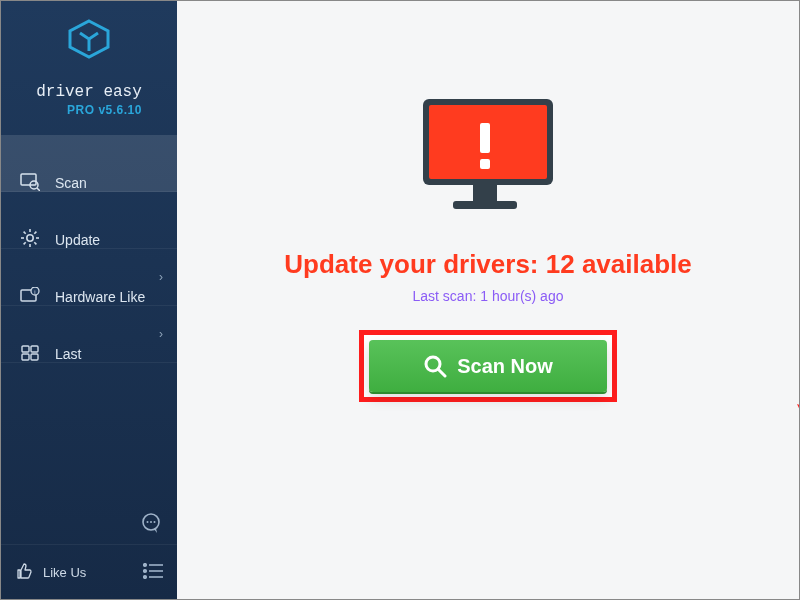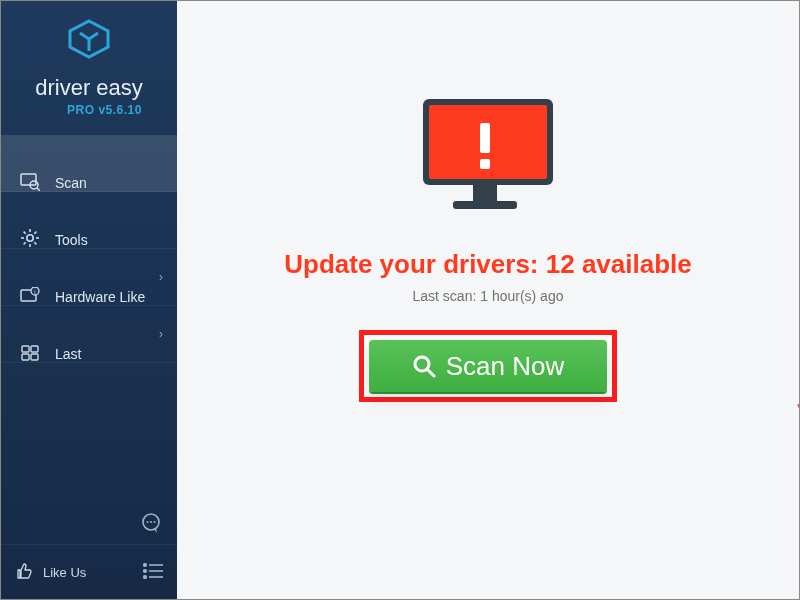--- a/index.html
+++ b/index.html
@@ -2,37 +2,37 @@
 <html><head>
 <meta charset="utf-8">
 <style>
   html,body{margin:0;padding:0;font-family:"Segoe UI",Arial,sans-serif;}
   .window{width:800px;height:600px;box-sizing:border-box;border:1px solid #888;background:#fff;position:relative;overflow:hidden;}
   .titlebar{position:absolute;top:0;right:0;left:0;height:28px;display:flex;justify-content:flex-end;align-items:center;}
   .titlebtn{width:34px;height:22px;display:flex;align-items:center;justify-content:center;color:#666;font-size:15px;font-family:Arial;line-height:1;cursor:pointer;}
   
   .sidebar{position:absolute;left:0;top:0;bottom:0;width:176px;background:linear-gradient(#1f3a5d,#162a46);color:#c9d7e6;display:flex;flex-direction:column;}
   .brand{padding:18px 0 12px 0;text-align:center;}
-  .brand-name{font-family:Liberation Sans, sans-serif;font-size:22px;color:#e7eef6;margin-top:12px;}
+  .brand-name{font-family:Liberation Mono, monospace;font-size:16px;color:#e7eef6;margin-top:20px;}
   .brand-sub{color:#2aa6da;font-size:12px;font-weight:600;margin-top:2px;letter-spacing:.5px;margin-left:31px;}
   .nav{margin-top:6px;}
   .nav-item{position:relative;height:56px;display:flex;align-items:flex-end;padding-left:18px;color:#dce6f0;font-size:14px;border-bottom:1px solid rgba(255,255,255,.06);cursor:pointer;}
   .nav-item.active{background:rgba(255,255,255,.12);}
   .nav-item .nicon{width:22px;display:flex;justify-content:center;margin-right:14px;}
   .nav-item .chev{position:absolute;right:14px;top:50%;transform:translateY(-50%);color:#8ea3b9;font-size:12px;}
   .sidebar-bottom{margin-top:auto;border-top:1px solid rgba(255,255,255,.06);height:54px;display:flex;align-items:center;padding:0 14px;color:#cdd9e6;font-size:13px;position:relative;justify-content:space-between;}
   .chat-bubble{position:absolute;right:14px;bottom:60px;color:#9fb3c9;}
   .menu-lines{margin-left:auto;color:#9fb3c9;}
   
   .main{position:absolute;left:176px;right:0;top:0;bottom:0;background:#f5f6f7;display:flex;flex-direction:column;align-items:center;}
   .monitor{margin-top:92px;}
   .headline{margin-top:22px;font-size:26px;font-weight:700;color:#ff3b1f;text-align:center;}
-  .subline{margin-top:8px;color:#737373;font-size:14px;}
+  .subline{margin-top:8px;color:#8b5cf6;font-size:14px;}
   .scan-wrap{margin-top:26px;padding:6px;border:4px solid #ff1e1e;background:#fff;box-shadow:0 0 0 1px #ff1e1e inset;}
-  .scan-btn{width:238px;height:52px;border:none;border-radius:4px;color:#fff;font-size:26px;font-weight:400;cursor:pointer;display:flex;align-items:center;justify-content:center;gap:10px;
+  .scan-btn{width:238px;height:52px;border:none;border-radius:4px;color:#fff;font-size:20px;font-weight:700;cursor:pointer;display:flex;align-items:center;justify-content:center;gap:10px;
     background:linear-gradient(#59c25a,#3fae40);box-shadow:0 2px 0 #2e8b30,0 6px 14px rgba(0,0,0,.15);}
   .scan-btn svg{flex:0 0 auto;}
   
   .arrow{position:absolute;left:616px;top:400px;pointer-events:none;}
 </style>
 </head>
 <body>
 
 <div class="window">
 
@@ -81,21 +81,21 @@
                 <line x1="10" y1="16" x2="10" y2="19"></line>
                 <line x1="1" y1="10" x2="4" y2="10"></line>
                 <line x1="16" y1="10" x2="19" y2="10"></line>
                 <line x1="3.6" y1="3.6" x2="5.7" y2="5.7"></line>
                 <line x1="14.3" y1="14.3" x2="16.4" y2="16.4"></line>
                 <line x1="16.4" y1="3.6" x2="14.3" y2="5.7"></line>
                 <line x1="5.7" y1="14.3" x2="3.6" y2="16.4"></line>
               </g>
             </svg>
         </span>
-        <span>Tools</span>
+        <span>Update</span>
       </div>
       <div class="nav-item">
         <span class="nicon">
           <svg width="20" height="18">
               <rect x="1" y="3" width="15" height="11" rx="1" fill="none" stroke="#cdd9e6" stroke-width="1.5"></rect>
               <circle cx="15" cy="4" r="4" fill="#1f3a5d" stroke="#cdd9e6" stroke-width="1.3"></circle>
               <text x="15" y="7" text-anchor="middle" font-size="6" fill="#cdd9e6" font-family="Arial">i</text>
             </svg>
         </span>
         <span>Hardware Like</span>

